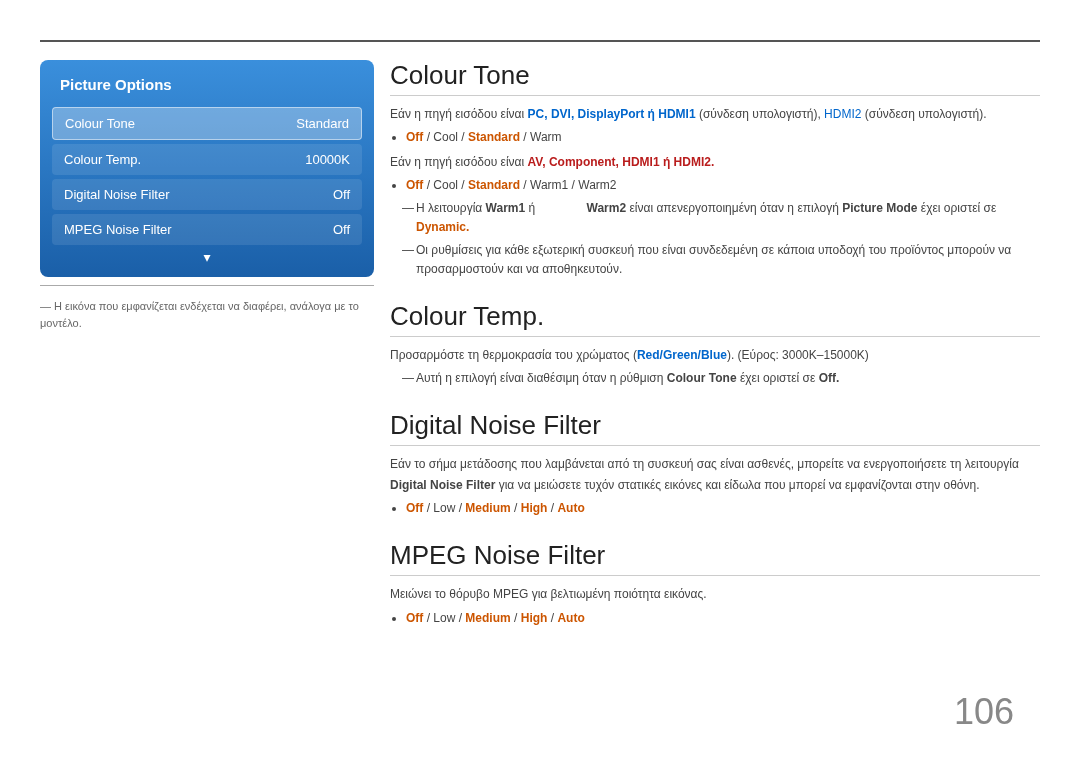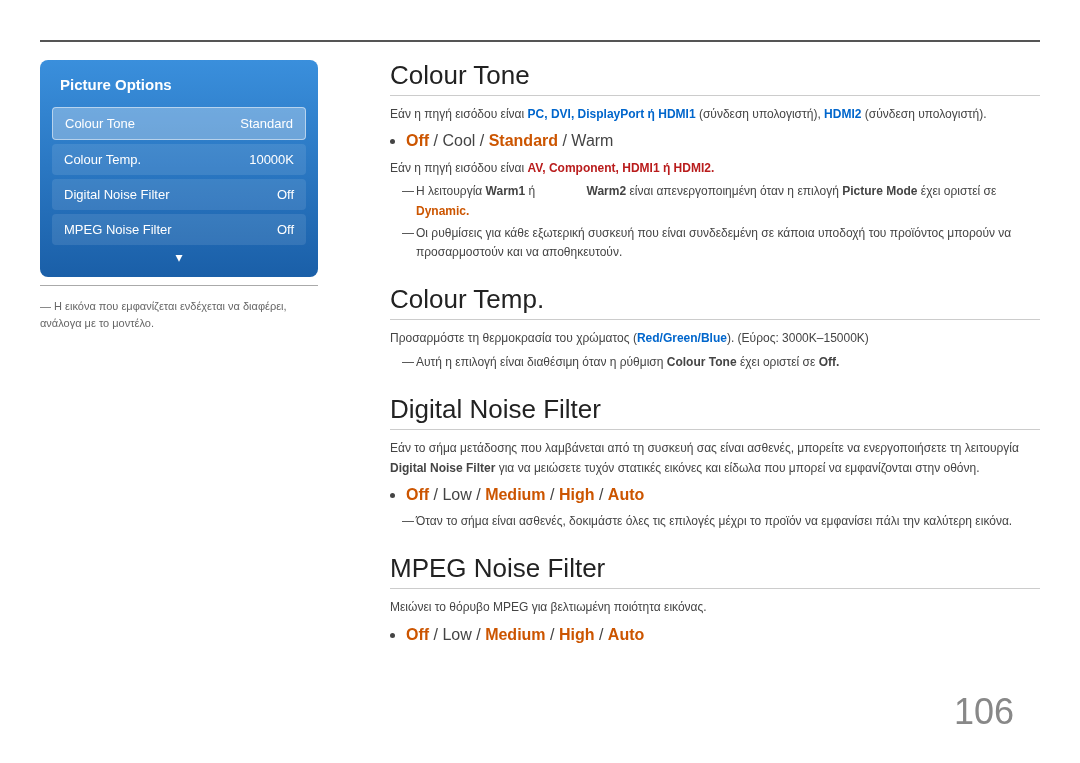--- a/index.html
+++ b/index.html
@@ -22,21 +22,21 @@
       right: 40px;
       height: 2px;
       background: #555;
     }
 
     
     .left-panel {
       position: absolute;
       top: 60px;
       left: 40px;
-      width: 278px;
+      width: 334px;
     }
 
     .picture-options-box {
       background: linear-gradient(to bottom, #3a8fdc, #1a5fa8);
       border-radius: 8px;
       padding: 12px;
       color: white;
     }
 
     .picture-options-title {
@@ -117,21 +117,21 @@
       margin-bottom: 4px;
     }
 
     .bullet-list {
       margin: 4px 0 4px 16px;
     }
 
     .bullet-item {
       list-style: disc;
       margin-bottom: 3px;
-      font-size: 16px;
+      font-size: 12px;
       line-height: 1.6;
     }
 
     .dash-item {
       margin-left: 12px;
       margin-bottom: 3px;
       font-size: 12px;
       line-height: 1.6;
       position: relative;
       padding-left: 14px;
@@ -182,44 +182,46 @@
     <div class="dropdown-arrow">▾</div>
   </div>
   <div class="note-line">― Η εικόνα που εμφανίζεται ενδέχεται να διαφέρει, ανάλογα με το μοντέλο.</div>
 </div>
 
 <div class="right-content">
   <div id="sections-container">
       <div class="section">
         <div class="section-title">Colour Tone</div>
         <div class="section-body">
-          <p><span>Εάν η πηγή εισόδου είναι </span><span style="color: rgb(0, 102, 204); font-weight: bold;">PC, DVI, DisplayPort ή HDMI1</span><span> (σύνδεση υπολογιστή), </span><span style="color: rgb(0, 102, 204); font-weight: bold;">HDMI2</span><span> (σύνδεση υπολογιστή).</span></p>
+          <p><span>Εάν η πηγή εισόδου είναι </span><span style="color: rgb(0, 102, 204); font-weight: bold;">PC, DVI, DisplayPort ή HDMI1</span><span> (σύνδεση υπολογιστή), </span><span style="color: rgb(0, 102, 204); font-weight: normal;">HDMI2</span><span> (σύνδεση υπολογιστή).</span></p>
           <ul class="bullet-list">
             <li class="bullet-item"><span style="color: rgb(204, 85, 0); font-weight: bold;">Off</span><span> / Cool / </span><span style="color: rgb(204, 85, 0); font-weight: bold;">Standard</span><span> / Warm</span></li>
           </ul>
           <p><span>Εάν η πηγή εισόδου είναι </span><span style="color: #b91c1c; font-weight: bold;">AV, Component, HDMI1 ή HDMI2.</span></p>
+          <ul class="bullet-list">
+            <li class="bullet-item"><span style="color: rgb(204, 85, 0); font-weight: bold;">Off</span><span> / Cool / </span><span style="color: rgb(204, 85, 0); font-weight: bold;">Standard</span><span> / Warm1 / Warm2</span></li>
+          </ul>
           <div class="dash-item"><span>Η λειτουργία </span><span style="font-weight: bold; margin-top: 48px;">Warm1</span><span> ή </span><span style="font-weight: bold; margin-left: 48px;">Warm2</span><span> είναι απενεργοποιημένη όταν η επιλογή </span><span style="font-weight: bold;">Picture Mode</span><span> έχει οριστεί σε </span><span style="color: rgb(204, 85, 0); font-weight: bold;">Dynamic.</span></div>
           <div class="dash-item"><span>Οι ρυθμίσεις για κάθε εξωτερική συσκευή που είναι συνδεδεμένη σε κάποια υποδοχή του προϊόντος μπορούν να προσαρμοστούν και να αποθηκευτούν.</span></div>
         </div>
       </div>
       <div class="section">
         <div class="section-title">Colour Temp.</div>
         <div class="section-body">
           <p><span>Προσαρμόστε τη θερμοκρασία του χρώματος (</span><span style="color: rgb(0, 102, 204); font-weight: bold;">Red/Green/Blue</span><span>). (Εύρος: 3000K–15000K)</span></p>
           <div class="dash-item"><span>Αυτή η επιλογή είναι διαθέσιμη όταν η ρύθμιση </span><span style="font-weight: bold;">Colour Tone</span><span> έχει οριστεί σε </span><span style="font-weight: bold;">Off.</span></div>
         </div>
       </div>
       <div class="section">
         <div class="section-title">Digital Noise Filter</div>
         <div class="section-body">
           <p><span>Εάν το σήμα μετάδοσης που λαμβάνεται από τη συσκευή σας είναι ασθενές, μπορείτε να ενεργοποιήσετε τη λειτουργία </span><span style="font-weight: bold;">Digital Noise Filter</span><span> για να μειώσετε τυχόν στατικές εικόνες και είδωλα που μπορεί να εμφανίζονται στην οθόνη.</span></p>
           <ul class="bullet-list">
             <li class="bullet-item"><span style="color: rgb(204, 85, 0); font-weight: bold;">Off</span><span> / Low / </span><span style="color: rgb(204, 85, 0); font-weight: bold;">Medium</span><span> / </span><span style="color: rgb(204, 85, 0); font-weight: bold;">High</span><span> / </span><span style="color: rgb(204, 85, 0); font-weight: bold;">Auto</span></li>
           </ul>
-          <div class="dash-item"><span>Όταν το σήμα είναι ασθενές, δοκιμάστε όλες τις επιλογές μέχρι το προϊόν να εμφανίσει πάλι την καλύτερη εικόνα.</span></div>
         </div>
       </div>
       <div class="section">
         <div class="section-title">MPEG Noise Filter</div>
         <div class="section-body">
           <p><span>Μειώνει το θόρυβο MPEG για βελτιωμένη ποιότητα εικόνας.</span></p>
           <ul class="bullet-list">
             <li class="bullet-item"><span style="color: rgb(204, 85, 0); font-weight: bold;">Off</span><span> / Low / </span><span style="color: rgb(204, 85, 0); font-weight: bold;">Medium</span><span> / </span><span style="color: rgb(204, 85, 0); font-weight: bold;">High</span><span> / </span><span style="color: rgb(204, 85, 0); font-weight: bold;">Auto</span></li>
           </ul>
         </div>

